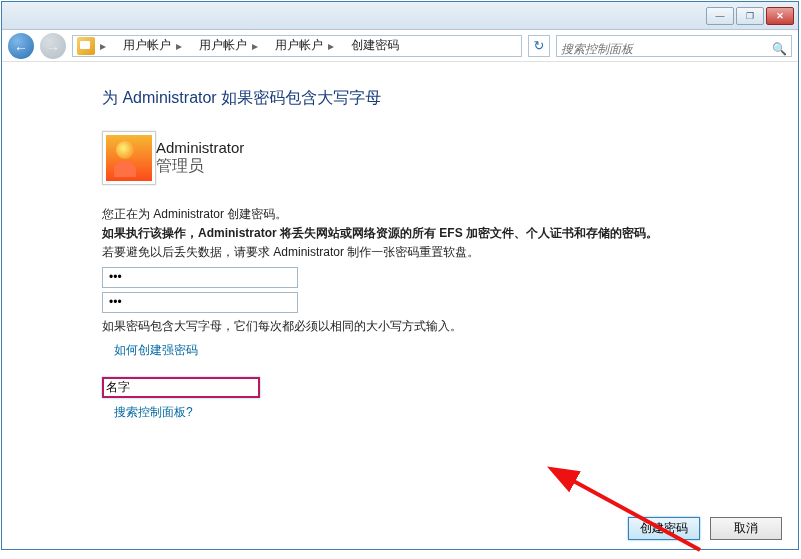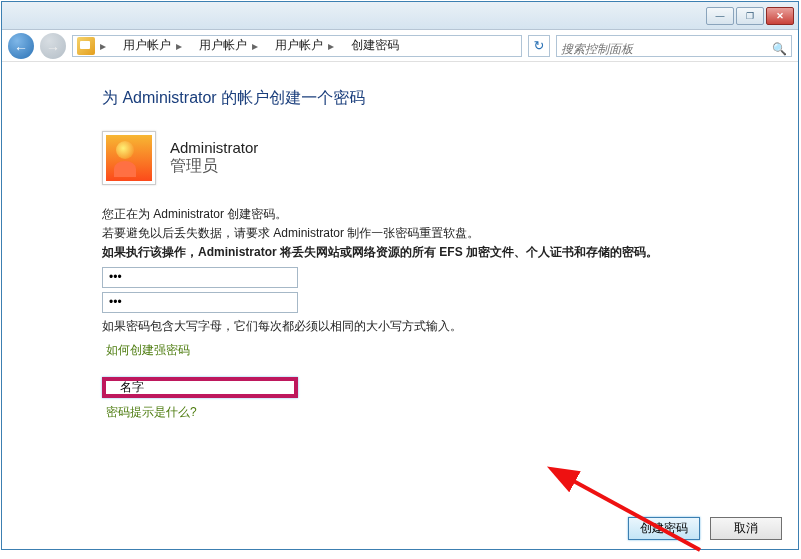--- a/index.html
+++ b/index.html
@@ -22,32 +22,32 @@
   .bc-item { padding:0 4px; color:#222;margin-left:12px;}
   .bc-sep { color:#666; padding:0 1px;}
   .refresh { width:22px; height:22px; border:1px solid #b0c4d6; background:#fff; display:flex;align-items:center;justify-content:center; color:#2b72b5; font-size:13px;}
   .search { width:236px; height:22px; border:1px solid #b0c4d6; background:#fff; display:flex; align-items:flex-end; padding:0 4px;}
   .search input { border:none; outline:none; flex:1; font-size:12px; color:#888; font-style:italic; background:transparent;}
   .search .sicon{ color:#3a78b3; font-size:12px;}
 
   
   .content { position:absolute; left:0; right:0; top:62px; bottom:42px; overflow:auto; padding: 24px 40px 0 100px;}
   .headline { color:#1a3e7c; font-size:16px; font-weight:normal; margin-bottom:22px;}
-  .user-row { display:flex; align-items:center; gap:14px; margin-bottom:20px;}
+  .user-row { display:flex; align-items:center; margin-bottom:20px;}
   .avatar { width:54px; height:54px; border:1px solid #ccc; padding:3px; background:#fff; box-shadow:0 0 2px rgba(0,0,0,.15);}
   .avatar-inner { width:100%; height:100%; background:linear-gradient(#f7b733,#fc4a1a); position:relative;}
   .avatar-inner::after{content:""; position:absolute; left:10px; top:6px; width:18px; height:18px; border-radius:50%; background:radial-gradient(circle at 40% 40%, #fff176, #f57f17);}
   .avatar-inner .petal{ position:absolute; left:8px; bottom:4px; width:22px; height:16px; background:#ff7043; border-radius:50% 50% 0 0;}
   .uname { font-size:15px; color:#222;}
   .urole { font-size:16px; color:#555;}
   .para { font-size:12px; color:#222; margin:0 0; line-height:1.6;}
   .bold { font-weight:bold;}
   .pwd { width:196px; height:21px; border:1px solid #a6b8c7; padding:2px 6px; font-size:12px; margin:4px 0; display:block; font-family:inherit;}
-  .link { color:#4d7c0f; font-size:12px; display:inline-block; margin:6px 4px; text-decoration:none;}
-  .hint-in { width:196px; height:21px; border:4px solid #be185d; box-shadow:0 0 2px #79c1f2; padding:2px 14px; font-size:12px; display:block; font-family:inherit;}
+  .link { color:#0369a1; font-size:12px; display:inline-block; margin:6px 12px; text-decoration:none;}
+  .hint-in { width:158px; height:21px; border:2px solid #be185d; box-shadow:0 0 2px #79c1f2; padding:2px 2px; font-size:12px; display:block; font-family:inherit;}
 
   
   .footer { position:absolute; left:0; right:0; bottom:0; height:42px; display:flex; justify-content:flex-end; align-items:center; gap:10px; padding-right:16px; }
   .btn { min-width:72px; height:23px; border:1px solid #707070; background:linear-gradient(#f6f6f6,#e2e2e2); font-size:12px; padding:0 10px;}
   .btn.primary { border:1px solid #3c7fb1; background:linear-gradient(#eaf6fd,#c4e5f6); box-shadow:0 0 2px #6fbbe8;}
 
   .arrow { position:absolute; pointer-events:none; }
   .arrow svg { overflow:visible;}
 </style>
 </head>
@@ -77,45 +77,45 @@
       <span class="bc-item">创建密码</span>
     </div>
     <div class="refresh">↻</div>
     <div class="search">
       <input type="text" placeholder="搜索控制面板" style="">
       <span class="sicon">🔍</span>
     </div>
   </div>
 
   <div class="content">
-    <div class="headline">为 Administrator 的帐户创建一个密码</div>
+    <div class="headline">为 Administrator 如果密码包含大写字母</div>
 
     <div class="user-row">
       <div class="avatar">
         <div class="avatar-inner">
             <div class="petal"></div>
           </div>
       </div>
       <div>
         <div class="uname">Administrator</div>
         <div class="urole">管理员</div>
       </div>
     </div>
 
     <p class="para">您正在为 Administrator 创建密码。</p>
+    <p class="para bold">如果执行该操作，Administrator 将丢失网站或网络资源的所有 EFS 加密文件、个人证书和存储的密码。</p>
     <p class="para">若要避免以后丢失数据，请要求 Administrator 制作一张密码重置软盘。</p>
-    <p class="para bold">如果执行该操作，Administrator 将丢失网站或网络资源的所有 EFS 加密文件、个人证书和存储的密码。</p>
 
     <input class="pwd" type="password" value="•••" style="">
     <input class="pwd" type="password" value="•••" style="">
     <p class="para">如果密码包含大写字母，它们每次都必须以相同的大小写方式输入。</p>
     <a href="#" class="link">如何创建强密码</a>
 
     <input class="hint-in" type="text" style="margin-top: 12px;" value="名字">
-    <a href="#" class="link">密码提示是什么?</a>
+    <a href="#" class="link">搜索控制面板?</a>
   </div>
 
   <div class="footer">
     <button class="btn primary">创建密码</button>
     <button class="btn">取消</button>
   </div>
 </div>
 
 <div class="arrow" style="left:560px; top:470px;">
   <svg width="180" height="90">

